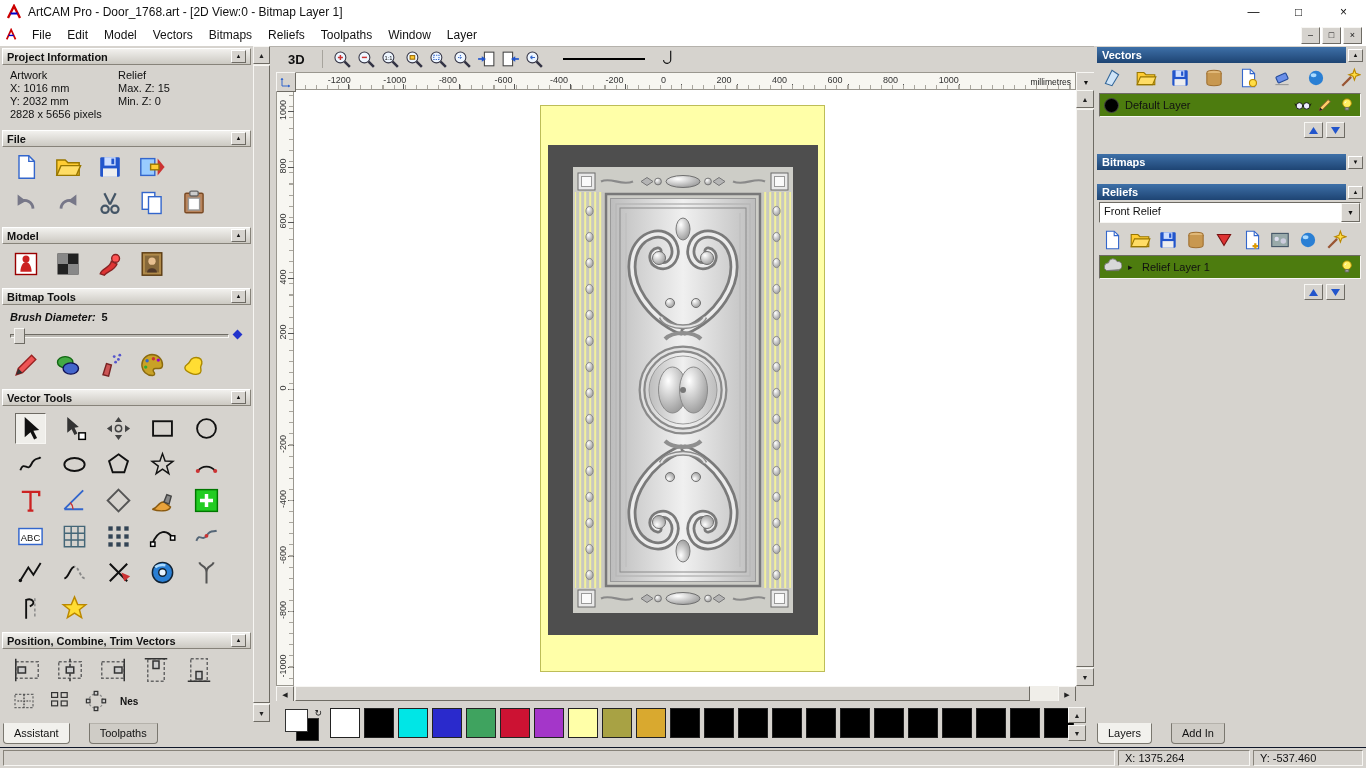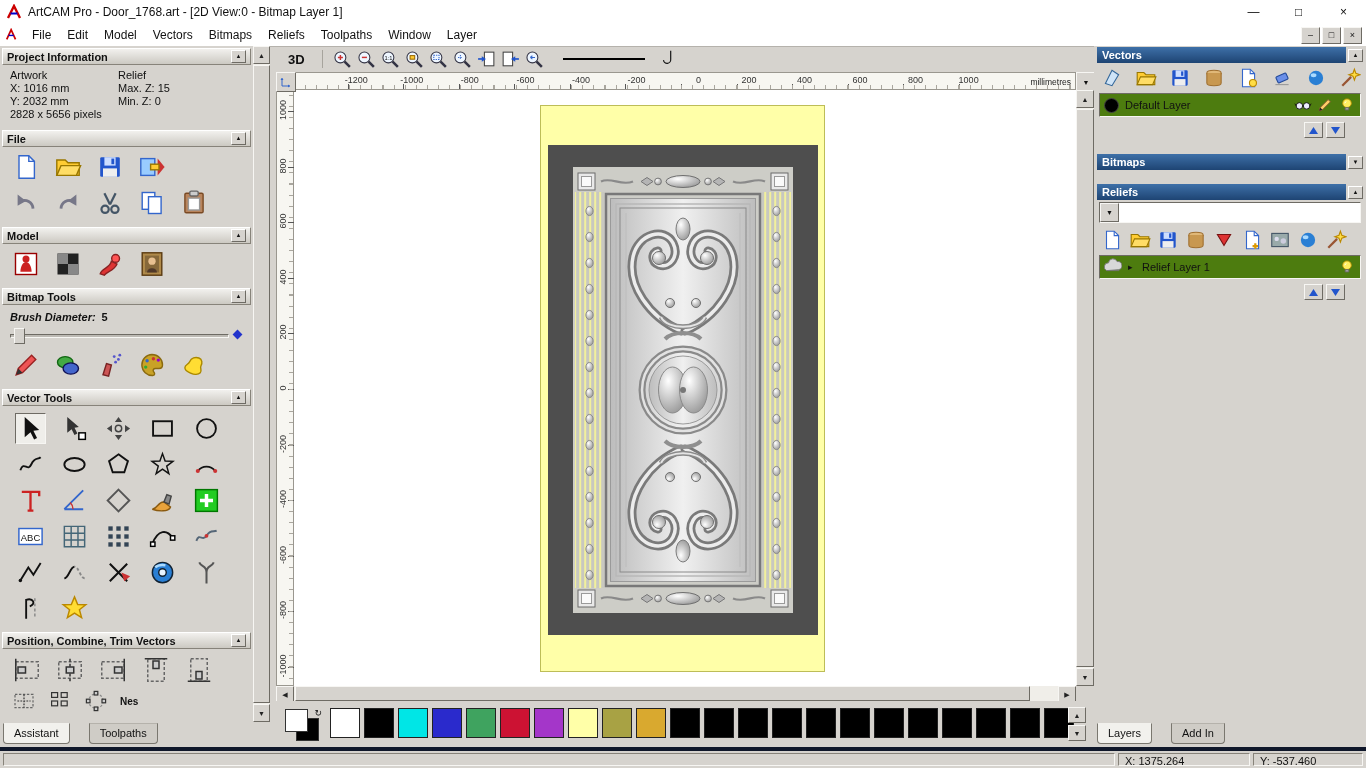--- a/index.html
+++ b/index.html
@@ -58,21 +58,21 @@
   .ctoolbar{position:absolute;left:276px;top:46px;width:818px;height:26px;display:flex;align-items:center;padding-left:8px;gap:4px;box-sizing:border-box}
   .ctoolbar .icon{width:21px;height:21px}
   .tb-3d{font-weight:bold;font-size:13px;padding:1px 4px;margin-right:4px}
   .tb-sep{width:1px;height:18px;background:#a7a49d;margin:0 5px}
   .tb-icons{display:flex;gap:3px;align-items:center}
   .line-sample{width:82px;border-top:2px solid #000;margin:0 10px 0 14px}
   .pen-curve{width:18px;height:20px}
 
   .hruler{position:absolute;left:276px;top:72px;width:800px;height:18px;background:#f7f6f1;border:1px solid #9a978f;box-sizing:border-box;overflow:hidden}
   .hruler:after{content:"";position:absolute;left:0;right:0;bottom:0;height:4px;background:repeating-linear-gradient(90deg,#a9a69e 0 1px,transparent 1px 11.1px);background-position-x:404px}
-  .hlab{position:absolute;top:2px;width:40px;text-align:right;font-size:9px;color:#333}
+  .hlab{position:absolute;top:2px;width:40px;text-align:left;font-size:9px;color:#333}
   .htick{position:absolute;top:11px;width:1px;height:6px;background:#555}
   .ruler-corner{position:absolute;left:276px;top:72px;width:18px;height:18px;z-index:2;display:flex;align-items:center;justify-content:center}
   .unit-label{position:absolute;right:4px;top:4px;font-size:8.5px;color:#222}
   .unit-btn{position:absolute;left:1076px;top:72px;width:18px;height:18px;font-size:7px;display:flex;align-items:center;justify-content:center}
 
   .vruler{position:absolute;left:276px;top:90px;width:18px;height:596px;background:#f7f6f1;border:1px solid #9a978f;box-sizing:border-box}
   .vruler:after{content:"";position:absolute;top:0;bottom:0;right:0;width:4px;background:repeating-linear-gradient(180deg,#a9a69e 0 1px,transparent 1px 11.1px);background-position-y:298px}
   .vlab{position:absolute;left:-14px;width:40px;text-align:center;font-size:9px;color:#333;transform:rotate(-90deg)}
   .vtick{position:absolute;left:11px;width:6px;height:1px;background:#555}
 
@@ -117,21 +117,21 @@
   .ud-btn{width:17px;height:14px;display:flex;align-items:center;justify-content:center}
   .ud-btn svg{width:11px;height:9px}
 
   
   .tabs-left{position:absolute;left:3px;top:723px;display:flex}
   .tabs-right{position:absolute;left:1097px;top:723px;display:flex}
   .tab{padding:3px 10px 4px 10px;font-size:11px;background:#cfccc6;border:1px solid #7a776f;border-top:1px solid #b5b2ab;border-radius:0 0 4px 4px;margin-right:19px}
   .tab.active{background:#f2f1ed;border-top:1px solid #f2f1ed}
 
   
-  .statusbar{position:absolute;left:0;top:747px;width:1366px;height:21px;background:#d6d3ce;border-top:4px solid #0f172a;display:flex;gap:3px;padding:2px 3px;box-sizing:border-box}
+  .statusbar{position:absolute;left:0;top:747px;width:1366px;height:21px;background:#d6d3ce;border-top:1px solid #0f172a;display:flex;gap:3px;padding:2px 3px;box-sizing:border-box}
   .st-cell{border:1px solid;border-color:#87837a #f7f6f3 #f7f6f3 #87837a;padding:1px 6px;box-sizing:border-box}
   .st-fill{flex:1}
   .st-x{width:132px}
   .st-y{width:110px}
 </style>
 </head>
 <body>
 
 <div class="screen" data-name="artcam-window">
 
@@ -979,20 +979,21 @@
     <div class="rp-h" style="margin-top:16px" data-name="bitmaps-header">
       <span class="bar">Bitmaps</span>
       <span class="sec-btn" data-name="expand-bitmaps-button">▼</span>
     </div>
 
     <div class="rp-h" style="margin-top:14px" data-name="reliefs-header">
       <span class="bar">Reliefs</span>
       <span class="sec-btn" data-name="collapse-reliefs-button">▲</span>
     </div>
     <div class="combo" data-name="relief-selector">
+      <span class="txt" data-name="relief-selector-value">Front Relief</span>
       <span class="cbtn raised" data-name="relief-dropdown-icon">▼</span>
     </div>
     <div class="rp-tools tight" data-name="reliefs-toolbar">
         <span class="icon" data-name="new-relief-icon">
           <svg viewBox="0 0 20 20">
             <path d="M5 2h7l4 4v12H5z" fill="#fff" stroke="#36c"></path>
             <path d="M12 2v4h4" fill="none" stroke="#36c"></path>
           </svg>
         </span>
         <span class="icon" data-name="open-relief-icon">

